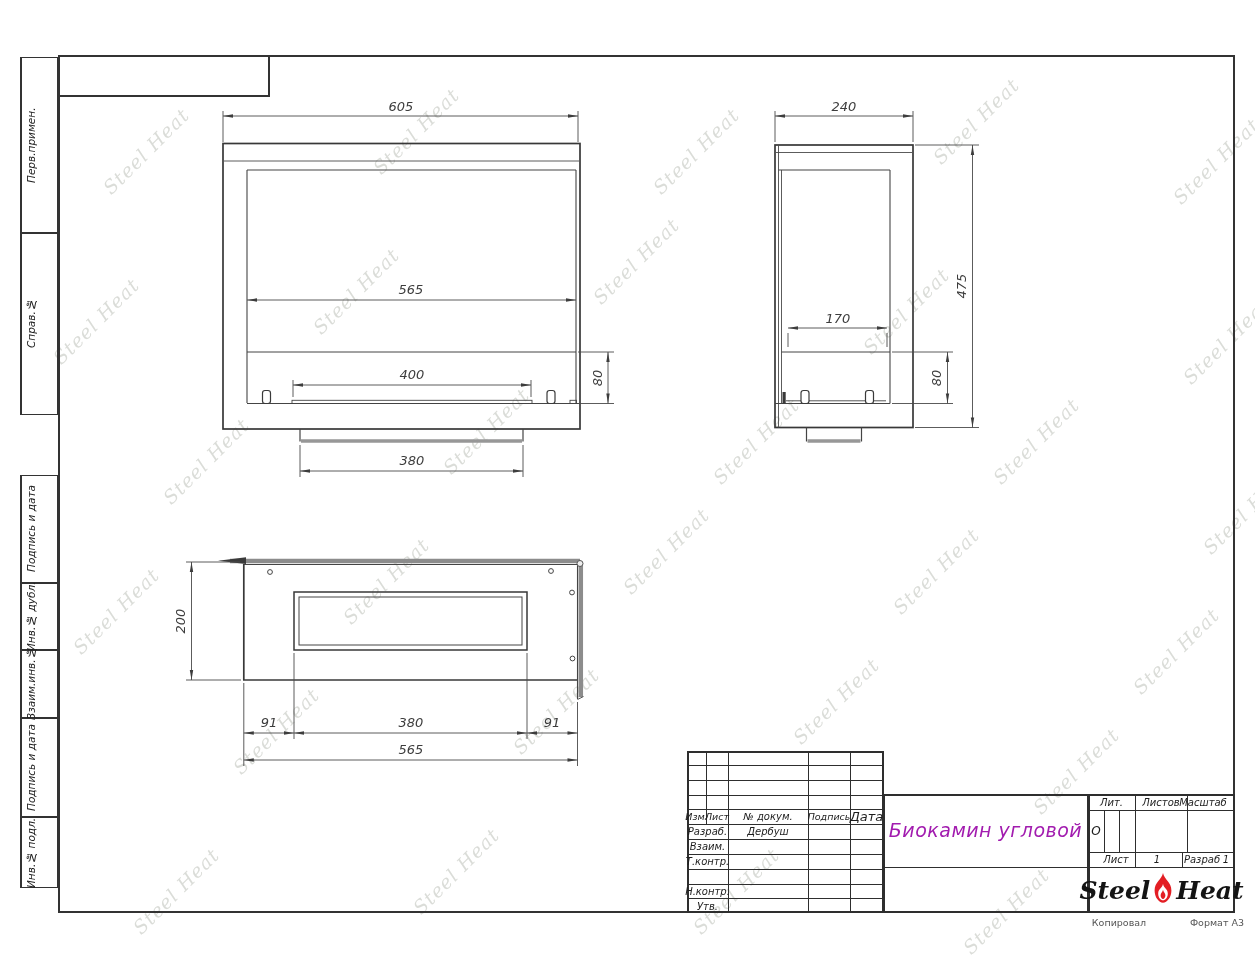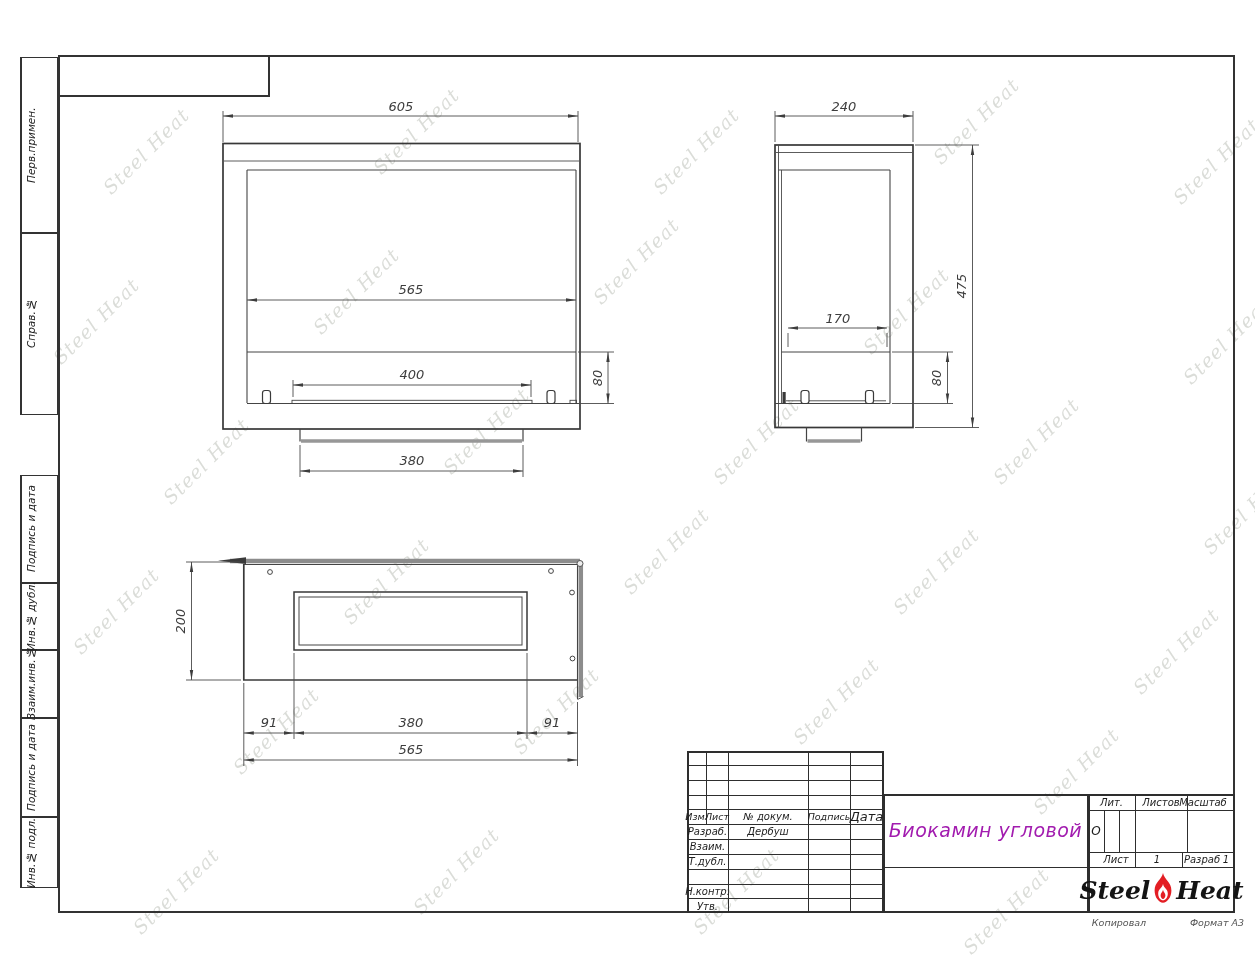--- a/index.html
+++ b/index.html
@@ -26,21 +26,21 @@
   .cellbox{position:absolute;border:2px solid #2e2e2e;box-sizing:border-box;}
   .cell{position:absolute;display:flex;align-items:center;justify-content:center;
         font-style:italic;color:#1d1d1d;font-size:10px;white-space:nowrap;}
   .title-cell{position:absolute;display:flex;flex-direction:column;
               align-items:center;justify-content:center;font-style:italic;
               color:#a21caf;font-size:19px;line-height:1.6;letter-spacing:.5px;}
   .logo-cell{position:absolute;display:flex;align-items:center;
              justify-content:center;gap:2px;}
   .logo-word{font-family:"DejaVu Serif",serif;font-style:italic;
              font-weight:bold;font-size:25px;color:#141414;}
-  .foot{position:absolute;font-style:italic;font-size:9.5px;color:#555;
+  .foot{position:absolute;font-size:9.5px;color:#555;
         display:flex;align-items:center;justify-content:center;}
   svg text{font-family:"DejaVu Sans",sans-serif;font-style:italic;
            font-size:13px;fill:#3d3d3d;}
 </style>
 </head>
 <body>
 
 <div id="wm-layer">
     <span class="wm" style="left: 90px; top: 140px;">Steel Heat</span>
     <span class="wm" style="left: 360px; top: 120px;">Steel Heat</span>
@@ -251,21 +251,21 @@
 
   <div class="cell" style="left:687px;top:809px;width:19px;height:15px;font-size:9.5px">Изм.</div>
   <div class="cell" style="left:706px;top:809px;width:22px;height:15px;font-size:9.5px">Лист</div>
   <div class="cell" style="left:728px;top:809px;width:80px;height:15px">№ докум.</div>
   <div class="cell" style="left:808px;top:809px;width:42px;height:15px;font-size:9.5px">Подпись</div>
   <div class="cell" style="left:850px;top:809px;width:33px;height:15px;font-size:13px">Дата</div>
 
   <div class="cell" style="left:687px;top:824px;width:41px;height:15px">Разраб.</div>
   <div class="cell" style="left:728px;top:824px;width:80px;height:15px">Дербуш</div>
   <div class="cell" style="left:687px;top:839px;width:41px;height:15px">Взаим.</div>
-  <div class="cell" style="left:687px;top:854px;width:41px;height:15px">Т.дубл.</div>
+  <div class="cell" style="left:687px;top:854px;width:41px;height:15px">Т.контр.</div>
   <div class="cell" style="left:687px;top:869px;width:41px;height:15px"></div>
   <div class="cell" style="left:687px;top:884px;width:41px;height:14px">Н.контр.</div>
   <div class="cell" style="left:687px;top:898px;width:41px;height:17px">Утв.</div>
 
   <div class="cellbox" style="left:883px;top:794px;width:206px;height:119px"></div>
   <div class="ln" style="left:883px;top:867px;width:206px;height:1px"></div>
   <div class="title-cell" style="left:885px;top:796px;width:201px;height:69px">
     <div>Биокамин угловой</div>
   </div>
 

